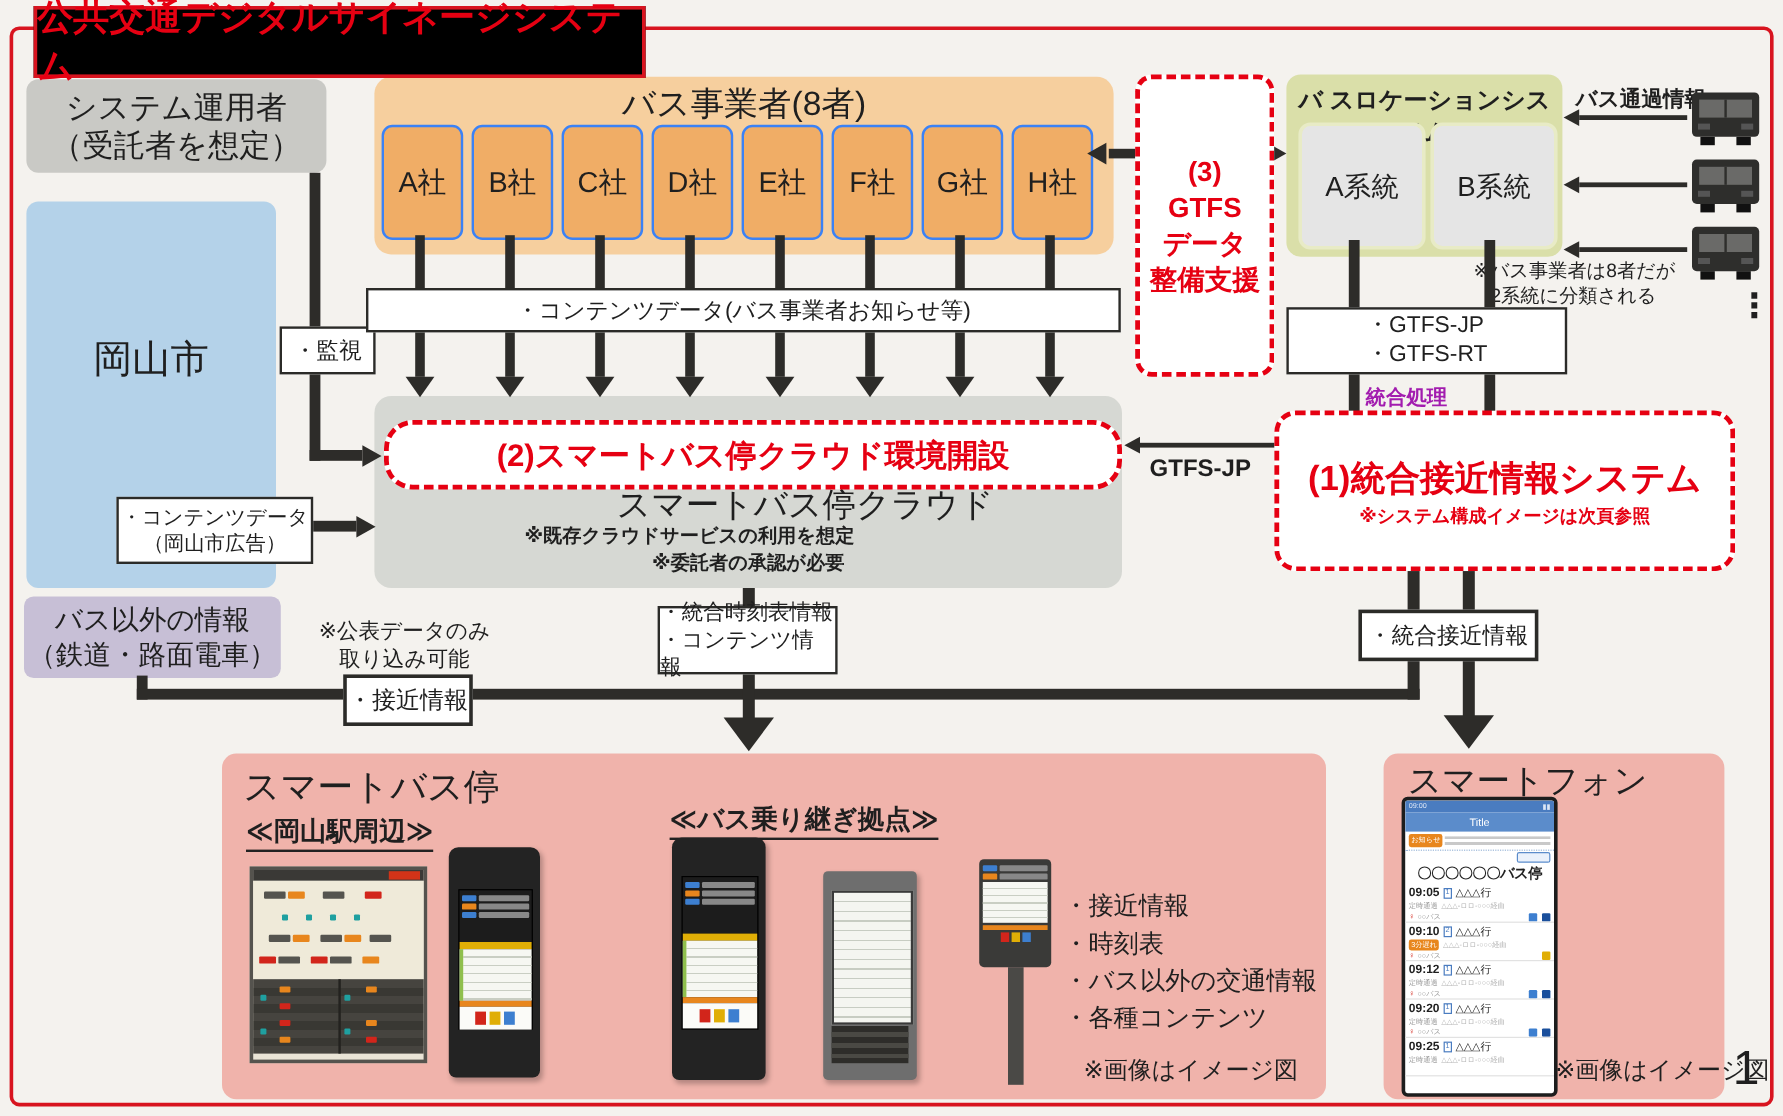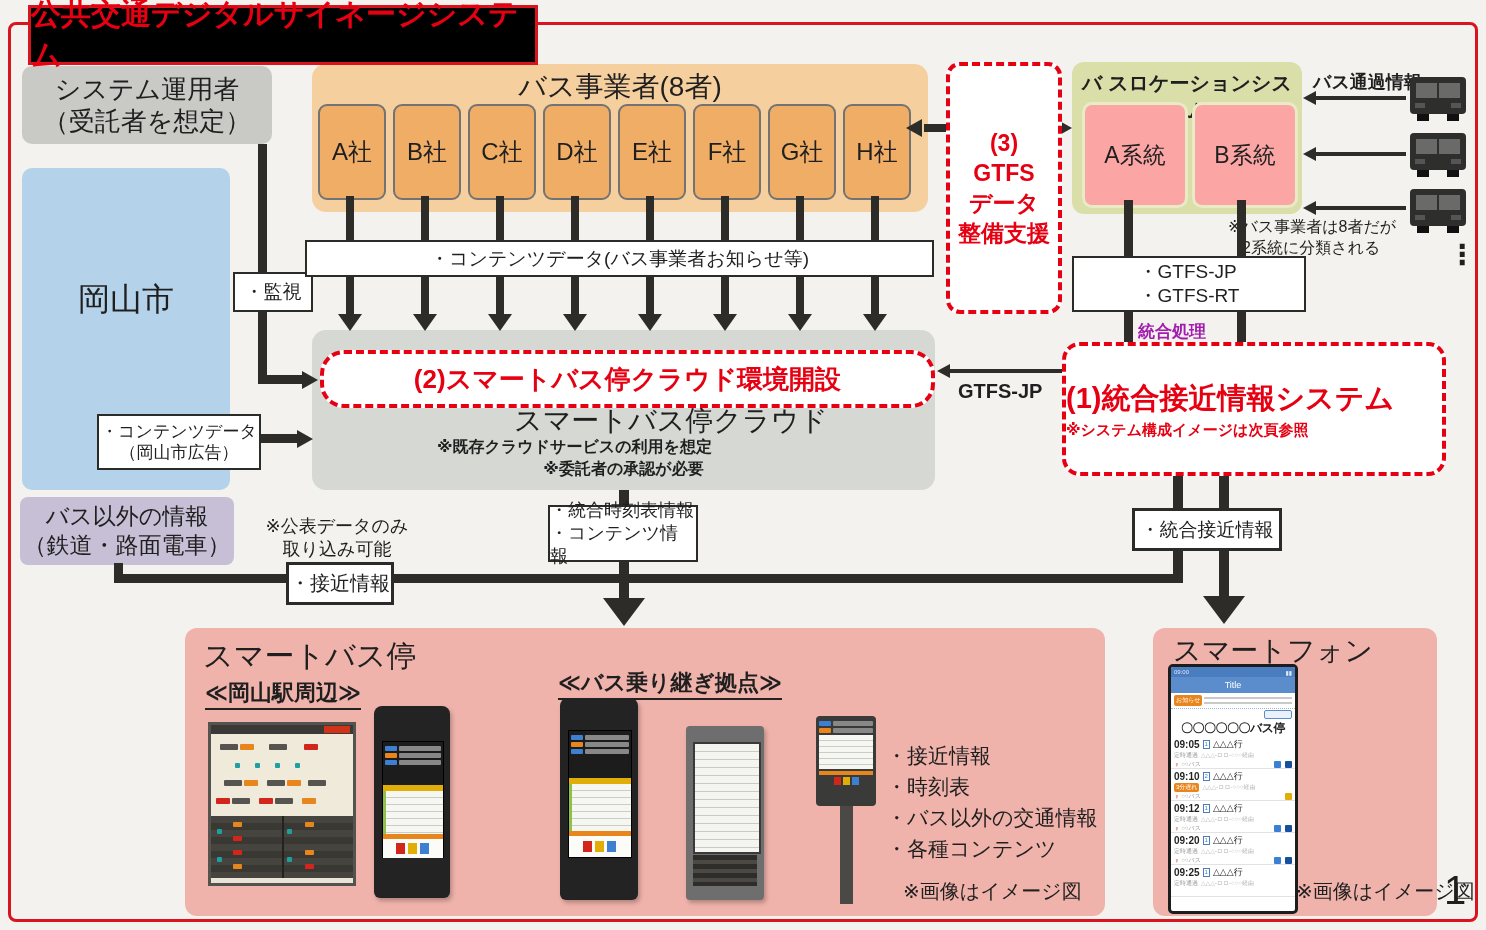--- a/index.html
+++ b/index.html
@@ -25,40 +25,40 @@
   
   .graybox{left:22px;top:66px;width:250px;height:78px;background:#c9c9c5;border-radius:10px;
            display:flex;flex-direction:column;align-items:center;justify-content:center;font-size:26px;line-height:32px;}
   .citybox{left:22px;top:168px;width:208px;height:322px;background:#b4d2e9;border-radius:10px;font-size:32px;}
   .citybox span{position:absolute;top:110px;left:0;width:100%;text-align:center;}
   .purplebox{left:20px;top:497px;width:214px;height:68px;background:#c7bfd6;border-radius:8px;
              display:flex;flex-direction:column;align-items:center;justify-content:center;font-size:23px;line-height:29px;}
   
   .opercont{left:312px;top:64px;width:616px;height:148px;background:#f6cf9e;border-radius:14px;z-index:2;}
   .opertitle{left:312px;top:68px;width:616px;text-align:center;font-size:28px;z-index:3;}
-  .compbox{top:104px;width:64px;height:92px;background:#f0ad66;border:2px solid #737373;border-radius:9px;
+  .compbox{top:104px;width:64px;height:92px;background:#f0ad66;border:2px solid #3b82f6;border-radius:9px;
            display:flex;align-items:center;justify-content:center;font-size:24px;z-index:3;}
   .contdata{left:305px;top:240px;width:625px;height:33px;font-size:19px;}
   
   .gtfsbox{left:946px;top:62px;width:108px;height:244px;background:#fff;border:4px dashed #e60012;border-radius:14px;
            display:flex;flex-direction:column;align-items:center;justify-content:center;z-index:12;
            font-size:23px;font-weight:700;color:#e60012;line-height:30px;}
   
   .loccont{left:1072px;top:62px;width:230px;height:152px;background:#dadfa9;border-radius:12px;z-index:2;}
   .loctitle{position:absolute;top:8px;left:0;width:100%;text-align:center;font-size:20px;font-weight:700;}
-  .sysbox{position:absolute;top:40px;width:100px;height:100px;background:#fca5a5;border:3px solid #e8ebc6;border-radius:10px;
+  .sysbox{position:absolute;top:40px;width:100px;height:100px;background:#e5e5e5;border:3px solid #e8ebc6;border-radius:10px;
           display:flex;align-items:center;justify-content:center;font-size:23px;}
   .gtfsrt{left:1072px;top:256px;width:230px;height:52px;font-size:19px;line-height:24px;}
   .rednote{color:#a21caf;font-weight:700;}
   .smallnote{font-size:16px;line-height:21px;}
   
   .cloud{left:312px;top:330px;width:623px;height:160px;background:#d6d8d3;border-radius:14px;z-index:2;}
   .kaisetsu{left:320px;top:350px;width:607px;height:50px;border:4px dashed #e60012;border-radius:24px;background:#fff;
             display:flex;align-items:center;justify-content:center;font-size:26px;font-weight:700;color:#e60012;z-index:12;}
-  .sysbox1{left:1062px;top:342px;width:376px;height:126px;display:flex;flex-direction:column;justify-content:center;}
+  .sysbox1{left:1062px;top:342px;width:376px;height:126px;display:flex;flex-direction:column;align-items:center;justify-content:center;}
   .sysbox1 .t{font-size:29px;font-weight:700;color:#e60012;}
   .sysbox1 .n{font-size:15px;font-weight:700;color:#e60012;margin-top:2px;}
   
   .pink{background:#f0b3ab;border-radius:12px;z-index:2;}
   .area-label{font-size:22px;font-weight:700;border-bottom:2px solid #222;z-index:3;}
   
   .device{z-index:4;}
   .landscape{background:#e9e4d6;border:3px solid #55534e;}
   .ls-top{height:9px;background:#3a3936;display:flex;justify-content:flex-end;}
   .ls-top i{width:26px;height:7px;background:#d23318;margin:1px 3px 0 0;}

